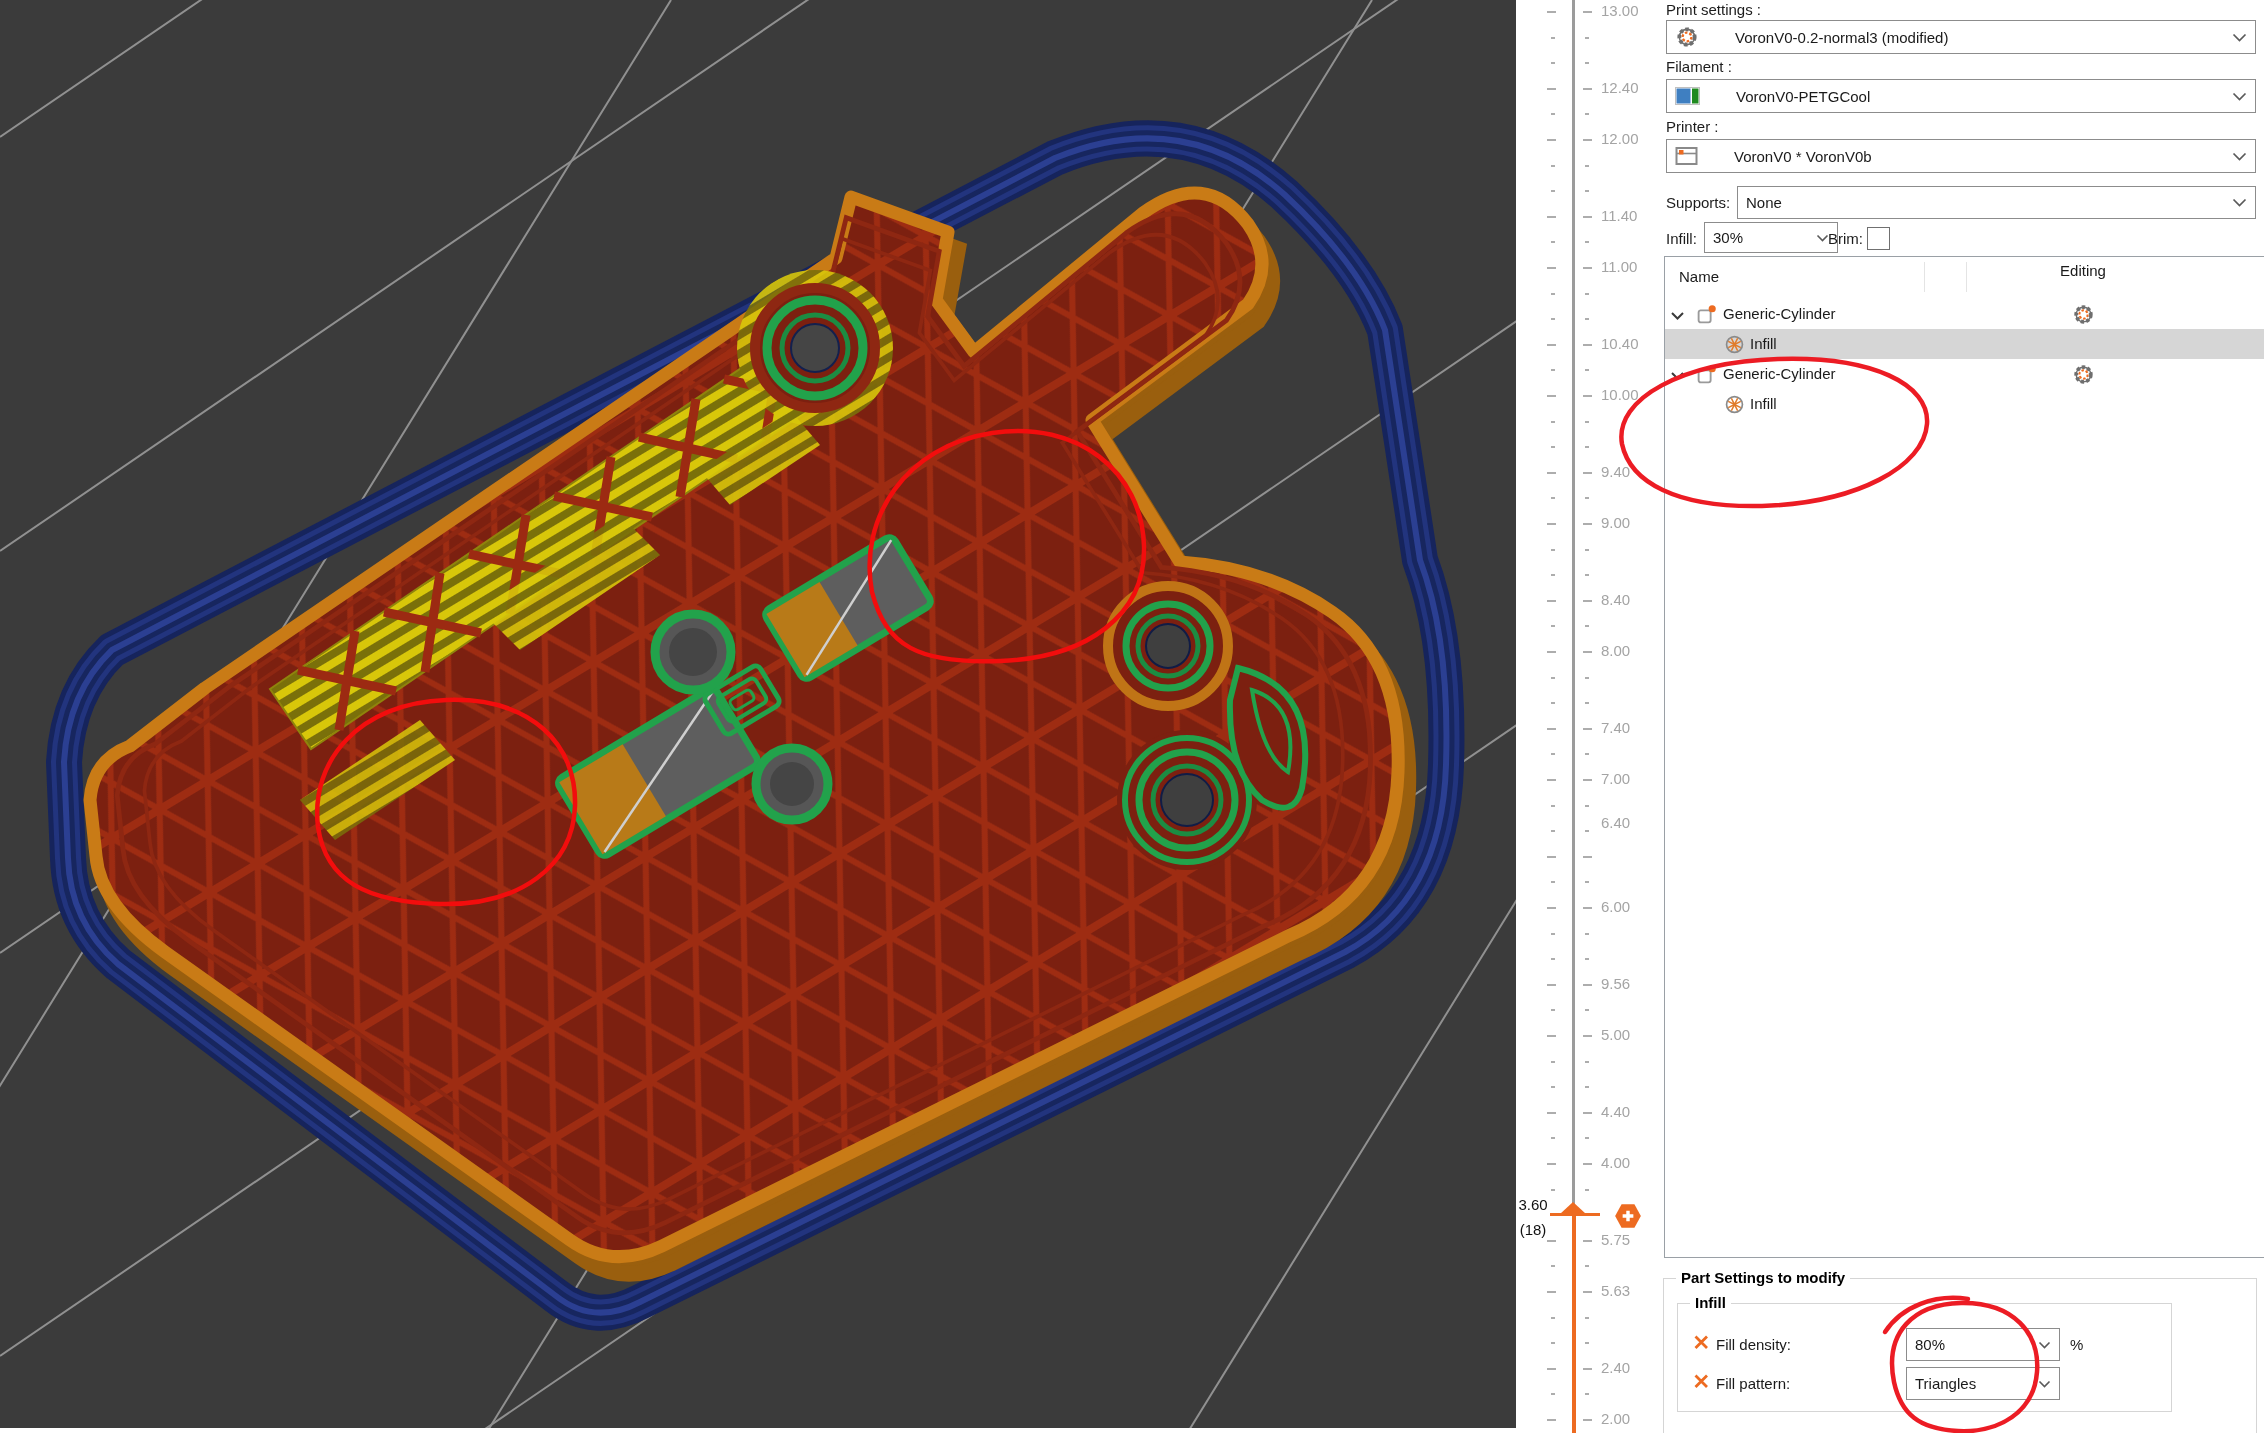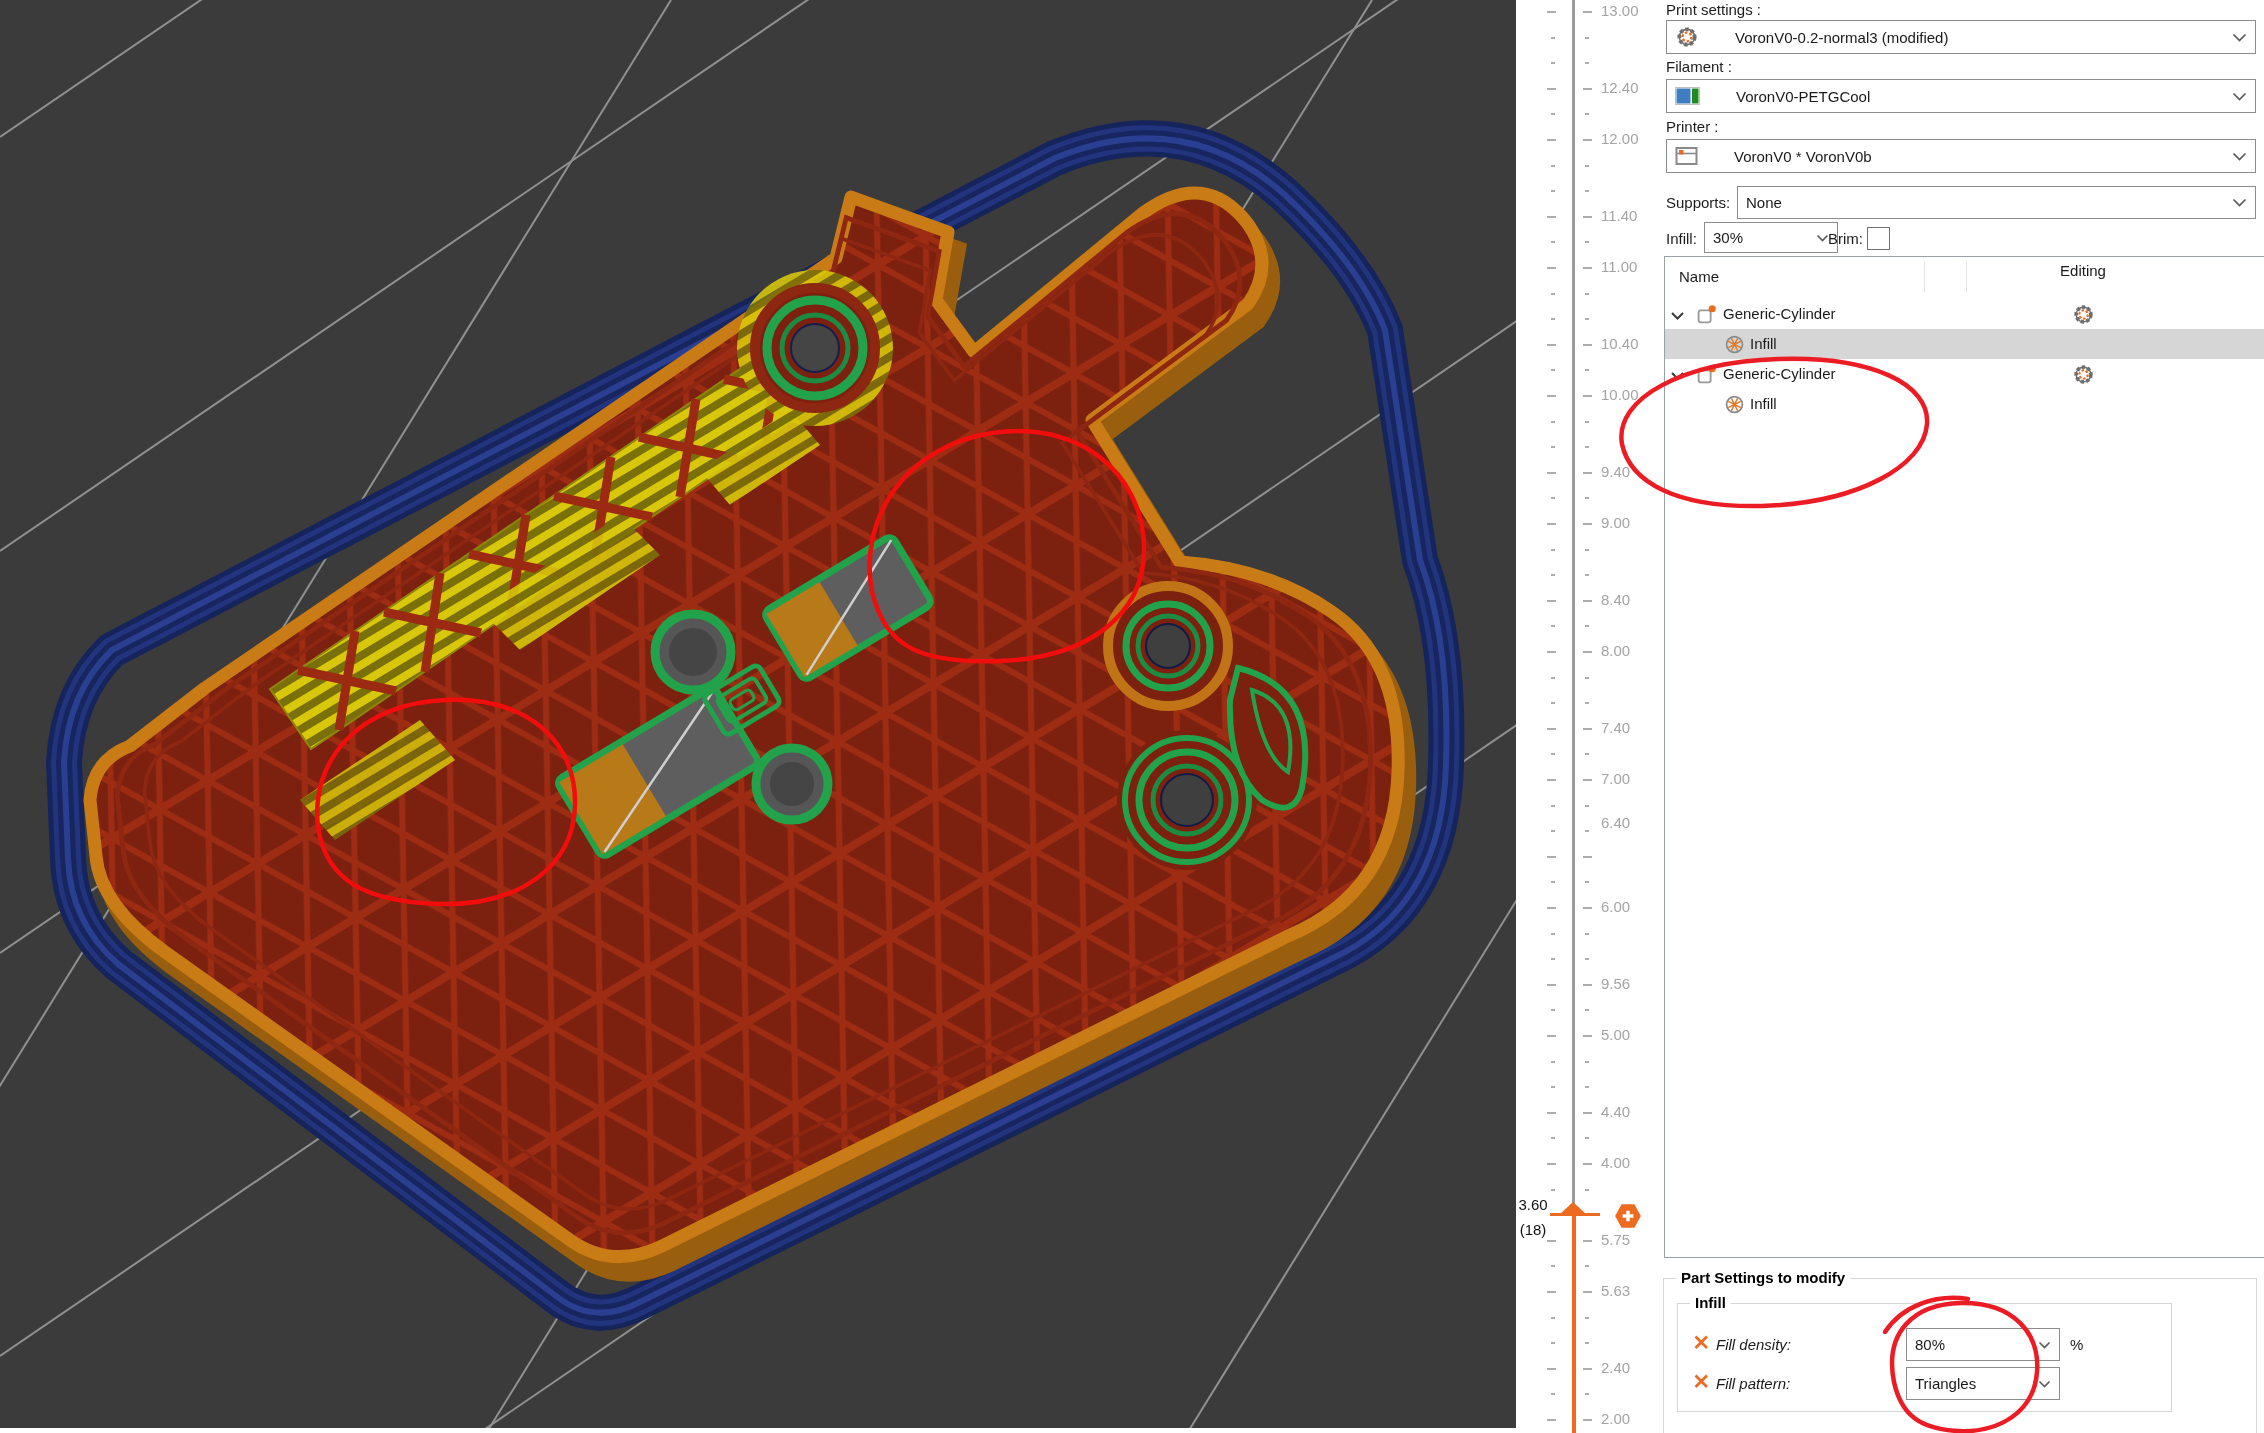--- a/index.html
+++ b/index.html
@@ -37,21 +37,21 @@
   .tree-row { position:relative; height:30px; font-size:15px; color:#1a1a1a; cursor:pointer; }
   .tree-row.selected { background:#d6d6d6; }
   .tr-chevron { position:absolute; left:5px; top:9px; }
   .tr-icon { position:absolute; top:4px; }
   .tr-label { position:absolute; top:6px; white-space:nowrap; }
   .tr-eye { position:absolute; left:266px; top:7px; }
   .tr-edit { position:absolute; left:407px; top:4px; }
 
   .groupbox { position:absolute; border:1px solid #d5d5d5; background:#fff; }
   .groupbox > .gb-title { position:absolute; top:-10px; left:12px; background:#fff; padding:0 5px; font-size:15px; font-weight:bold; color:#000; white-space:nowrap; }
-  .ps-row-label { position:absolute; font-size:15px; color:#1a1a1a; white-space:nowrap;font-style:italic; }
+  .ps-row-label { position:absolute; font-size:15px; color:#1a1a1a; white-space:nowrap; }
   .ps-x { position:absolute; }
   .suffix { position:absolute; font-size:15px; color:#1a1a1a; }
 
   #annotations { position:absolute; left:0; top:0; width:2264px; height:1433px; pointer-events:none; z-index:40; }
 </style>
 </head>
 <body>
 
 <div id="app">
 

